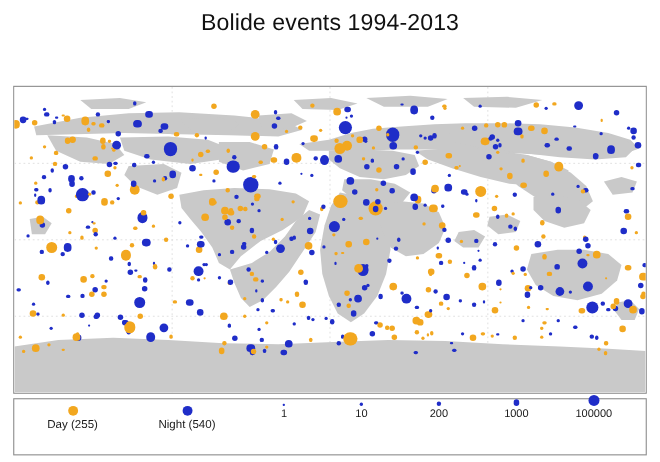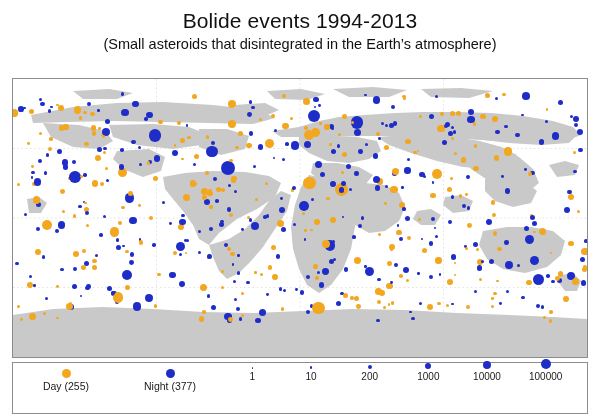--- a/index.html
+++ b/index.html
@@ -45,21 +45,20 @@
   .size-label{font-size:10px;color:#1a1a1a;margin-top:2px;white-space:nowrap;}
   .energy-label{text-align:center;font-size:10.5px;color:#1a1a1a;margin-top:3px;}
 </style>
 </head>
 <body>
 
 <div id="root">
 
   <div class="title-block">
     <div class="title">Bolide events 1994-2013</div>
-    <div class="subtitle">(Small asteroids that disintegrated in the Earth’s atmosphere)</div>
   </div>
 
   <div class="map-panel">
     <div class="map-inner">
 
       <svg class="map-svg" viewBox="0 0 574 278" preserveAspectRatio="none">
         <rect x="0" y="0" width="574" height="278" fill="#ffffff"></rect>
         <g stroke="#dcdcdc" stroke-width="0.8" stroke-dasharray="1.6 2.6">
           <line x1="143.5" y1="0" x2="143.5" y2="278"></line>
           <line x1="287" y1="0" x2="287" y2="278"></line>
@@ -664,21 +663,21 @@
 
   <div class="legend-panel">
 
     <div class="daynight">
       <div class="dn-item">
         <div class="dn-swatch day"></div>
         <div class="dn-label">Day (255)</div>
       </div>
       <div class="dn-item">
         <div class="dn-swatch night"></div>
-        <div class="dn-label">Night (377)</div>
+        <div class="dn-label">Night (540)</div>
       </div>
     </div>
 
     <div class="sizescale">
       <div class="sizerow">
           <div class="sizecell">
             <div class="size-dot" style="width: 1.6px; height: 1.6px; background: rgb(31, 45, 200);"></div>
             <div class="size-label">1</div>
           </div>
           <div class="sizecell">
@@ -687,24 +686,20 @@
           </div>
           <div class="sizecell">
             <div class="size-dot" style="width: 4.2px; height: 4.2px; background: rgb(31, 45, 200);"></div>
             <div class="size-label">200</div>
           </div>
           <div class="sizecell">
             <div class="size-dot" style="width: 5.8px; height: 5.8px; background: rgb(31, 45, 200);"></div>
             <div class="size-label">1000</div>
           </div>
           <div class="sizecell">
-            <div class="size-dot" style="width: 7.8px; height: 7.8px; background: rgb(31, 45, 200);"></div>
-            <div class="size-label">10000</div>
-          </div>
-          <div class="sizecell">
             <div class="size-dot" style="width: 10.4px; height: 10.4px; background: rgb(31, 45, 200);"></div>
             <div class="size-label">100000</div>
           </div>
         </div>
     </div>
 
   </div>
 </div>
 
 </body></html>

